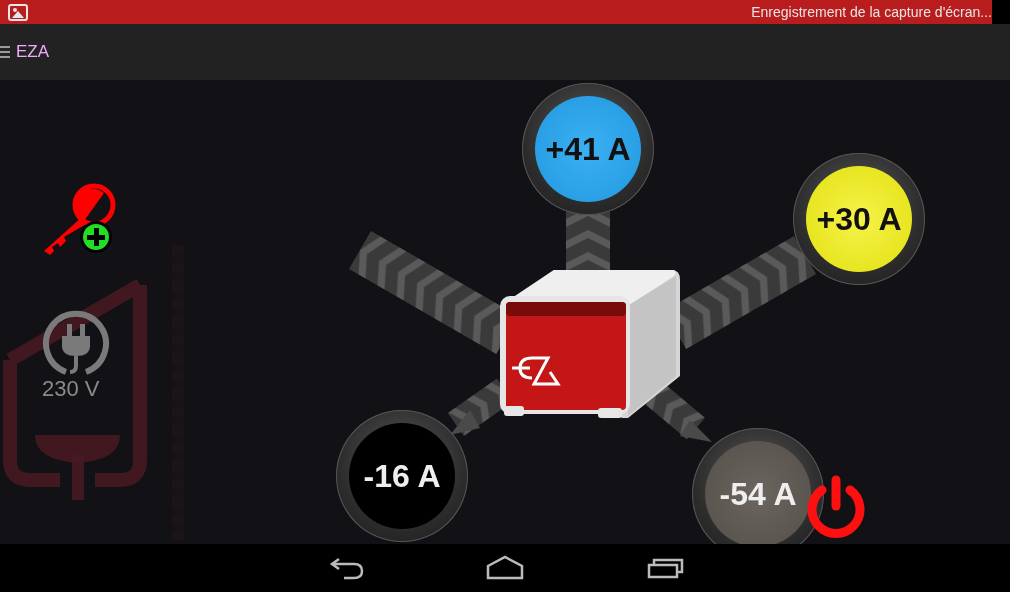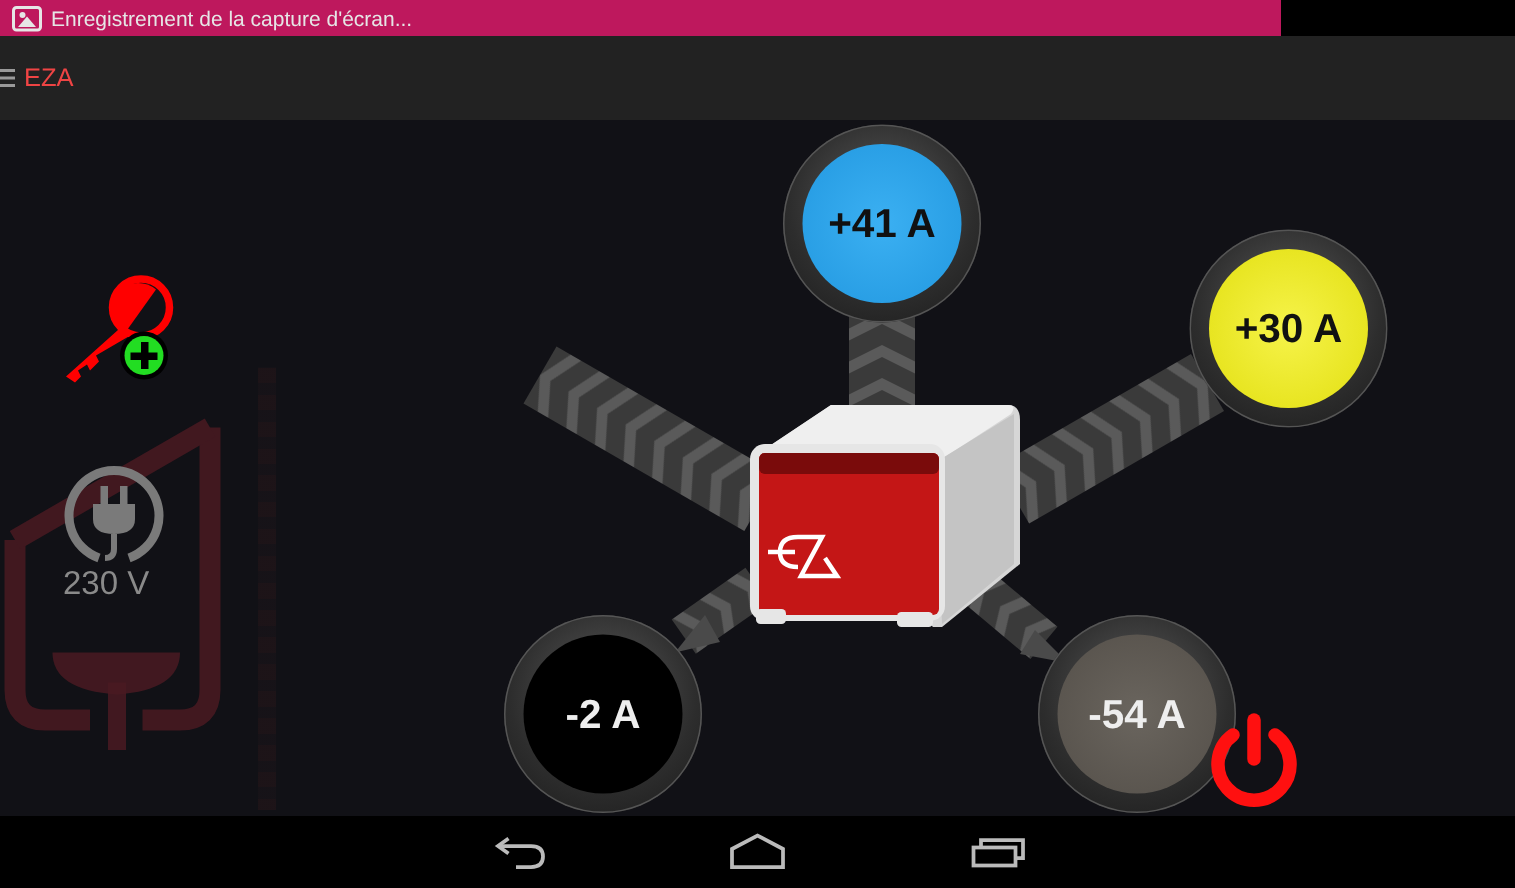--- a/index.html
+++ b/index.html
@@ -1,36 +1,36 @@
 <!DOCTYPE html>
 <html><head>
 <meta charset="utf-8">
 <style>
   * { box-sizing: border-box; margin: 0; padding: 0; }
   html, body { width: 1010px; height: 592px; overflow: hidden; background: #000; }
   body { font-family: "Liberation Sans", "DejaVu Sans", sans-serif; position: relative; }
 
-  .statusbar { position: absolute; left: 0; top: 0; width: 854px; height: 24px; background: #be185d; display: flex; align-items: center; padding-left: 8px; }
+  .statusbar { position: absolute; left: 0; top: 0; width: 992px; height: 24px; background: #b91c1c; display: flex; align-items: center; padding-left: 8px; justify-content: space-between; }
   .statusbar .img-icon { width: 20px; height: 17px; border: 2px solid #e6e6e6; border-radius: 3px; position: relative; margin-right: 6px; }
   .statusbar .img-icon::after { content: ""; position: absolute; left: 2px; bottom: 1px; width: 0; height: 0; border-left: 6px solid transparent; border-right: 6px solid transparent; border-bottom: 7px solid #e6e6e6; }
   .statusbar .img-icon::before { content: ""; position: absolute; left: 3px; top: 2px; width: 4px; height: 4px; border-radius: 50%; background: #e6e6e6; }
   .statusbar .title { color: #e6e6e6; font-size: 14px; }
 
   .actionbar { position: absolute; left: 0; top: 24px; width: 1010px; height: 56px; background: #222222; display: flex; align-items: center; }
   .actionbar .menu-icon { width: 10px; height: 12px; margin-left: 0; margin-right: 6px; display: flex; flex-direction: column; justify-content: space-between; }
   .actionbar .menu-icon span { display: block; height: 2px; background: #9a9a9a; }
-  .actionbar .app-title { color: #ef4444; font-size: 17px; }
+  .actionbar .app-title { color: #f0abfc; font-size: 17px; }
 
   .main { position: absolute; left: 0; top: 80px; width: 1010px; height: 464px; background: #111116; overflow: hidden; }
 
   .navbar { position: absolute; left: 0; top: 544px; width: 1010px; height: 48px; background: #000; }
   .nav-btn { position: absolute; top: 10px; width: 40px; height: 28px; cursor: pointer; }
 
   .gauge { position: absolute; border-radius: 50%; background: radial-gradient(circle at 50% 40%, #5a5a5a 0%, #2d2d2d 60%, #1a1a1a 100%); box-shadow: 0 0 0 1px #555 inset; display: flex; align-items: center; justify-content: center; cursor: pointer; }
-  .gauge .inner { border-radius: 50%; display: flex; align-items: center; justify-content: center; font-weight: bold; font-size: 27px; }
+  .gauge .inner { border-radius: 50%; display: flex; align-items: center; justify-content: center; font-weight: bold; font-size: 32px; }
 
   .sidebar-icon { position: absolute; cursor: pointer; }
   .watermark { position: absolute; }
   .volt-label { position: absolute; color: #8a8a8a; font-weight: normal; font-size: 22px; }
   .power-btn { position: absolute; cursor: pointer; }
   .box { position: absolute; }
 </style>
 </head>
 <body>
 
@@ -132,24 +132,24 @@
       <span>+41 A</span>
     </div>
   </div>
   <div class="gauge" style="left:793px;top:73px;width:132px;height:132px;">
     <div class="inner" style="width:106px;height:106px;background:radial-gradient(circle,#f6f34a 0%,#e2df10 100%);color:#111;text-align:right;">
       <span>+30 A</span>
     </div>
   </div>
   <div class="gauge" style="left:336px;top:330px;width:132px;height:132px;">
     <div class="inner" style="width:106px;height:106px;background:#000;color:#eee;">
-      <span>-2 A</span>
+      <span>-16 A</span>
     </div>
   </div>
-  <div class="gauge" style="left:692px;top:330px;width:132px;height:132px;">
+  <div class="gauge" style="left:692px;top:348px;width:132px;height:132px;">
     <div class="inner" style="width:106px;height:106px;background:radial-gradient(circle,#6a655e 0%,#544f49 100%);color:#eee;">
       <span>-54 A</span>
     </div>
   </div>
 
   <svg class="power-btn" style="left:802px;top:392px;" width="68" height="68" viewBox="0 0 68 68">
     <path d="M20 18 A24 24 0 1 0 48 18" fill="none" stroke="#ff1010" stroke-width="9" stroke-linecap="round"></path>
     <line x1="34" y1="8" x2="34" y2="34" stroke="#ff1010" stroke-width="9" stroke-linecap="round"></line>
   </svg>
 </div>

